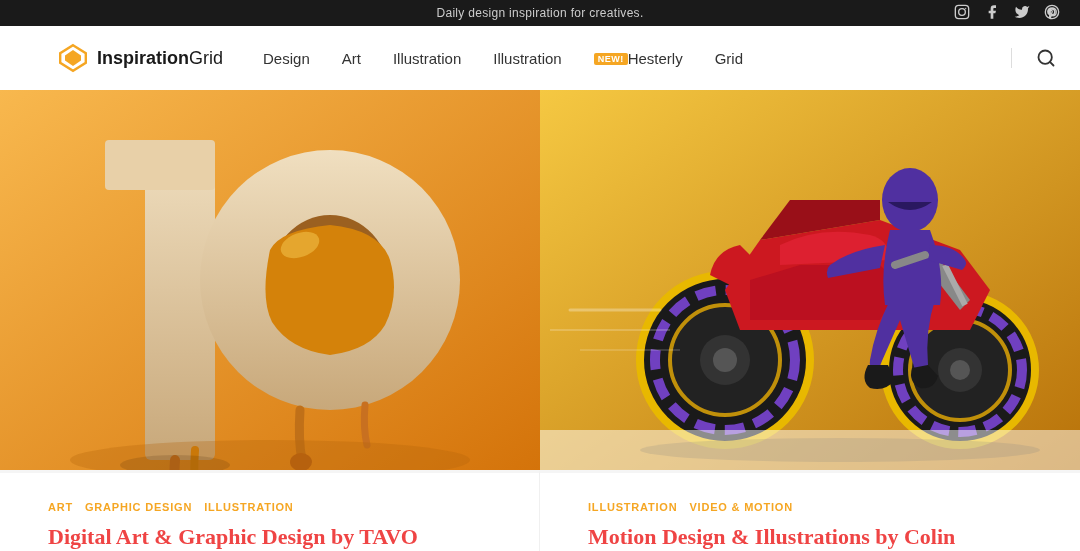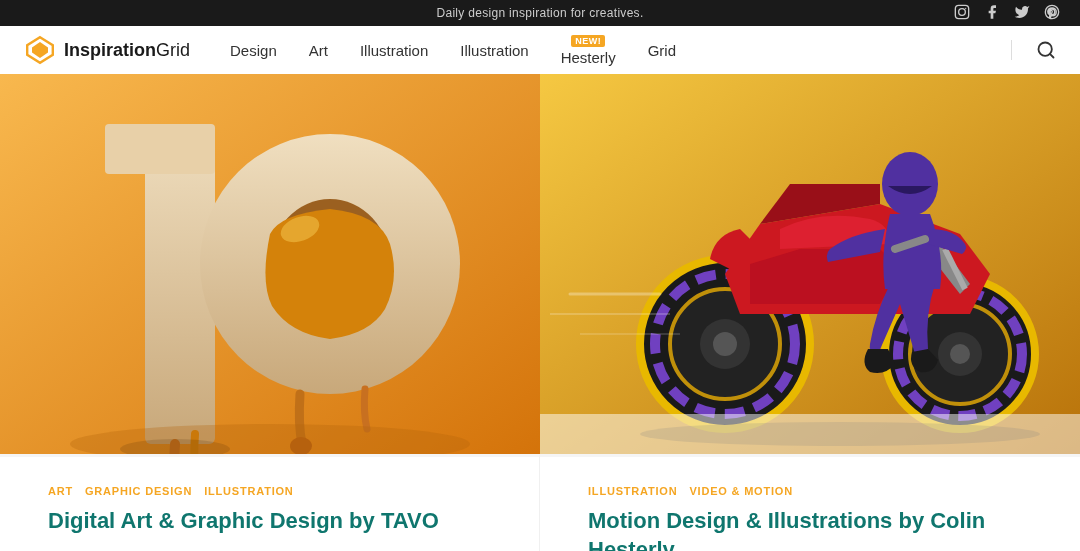--- a/index.html
+++ b/index.html
@@ -13,24 +13,25 @@
       color: #ccc;
       font-size: 12px;
       letter-spacing: 0.3px;
     }
 
     
     .header {
       display: flex;
       align-items: center;
       padding: 0 24px;
-      height: 48px;
+      height: 64px;
       background: rgba(255,255,255,0.97);
       position: relative;
       z-index: 10;
+      margin-left: 33px;
     }
     .logo-area {
       display: flex;
       align-items: center;
       gap: 8px;
       margin-right: 40px;
       text-decoration: none;
     }
     .logo-icon {
       width: 32px;
@@ -52,22 +53,22 @@
     }
     .nav-item {
       font-size: 15px;
       color: #333;
       text-decoration: none;
       cursor: pointer;
     }
 
     .editorial-wrapper {
       display: flex;
-      flex-direction: column;
-      align-items: center;
+      flex-direction: row;
+      align-items: flex-end;
     }
     .new-badge {
       background: #f5a623;
       color: #fff;
       font-size: 9px;
       font-weight: 700;
       padding: 1px 4px;
       border-radius: 2px;
       letter-spacing: 0.5px;
       margin-bottom: 2px;
@@ -135,23 +136,24 @@
       font-size: 11px;
       font-weight: 600;
       letter-spacing: 0.8px;
       color: #f5a623;
       text-transform: uppercase;
     }
 
     .card-title {
       font-size: 22px;
       font-weight: 800;
-      color: #0f766e;
+      color: #ef4444;
       line-height: 1.3;
       margin-bottom: 2px;
+      font-family: Liberation Serif, serif;
     }
   </style>
 </head>
 <body>
 
 <div class="top-banner">
   <span>Daily design inspiration for creatives.</span>
 
   
   <div style="position:absolute; top:4px; right:20px; display:flex; gap:14px; align-items:center;">

